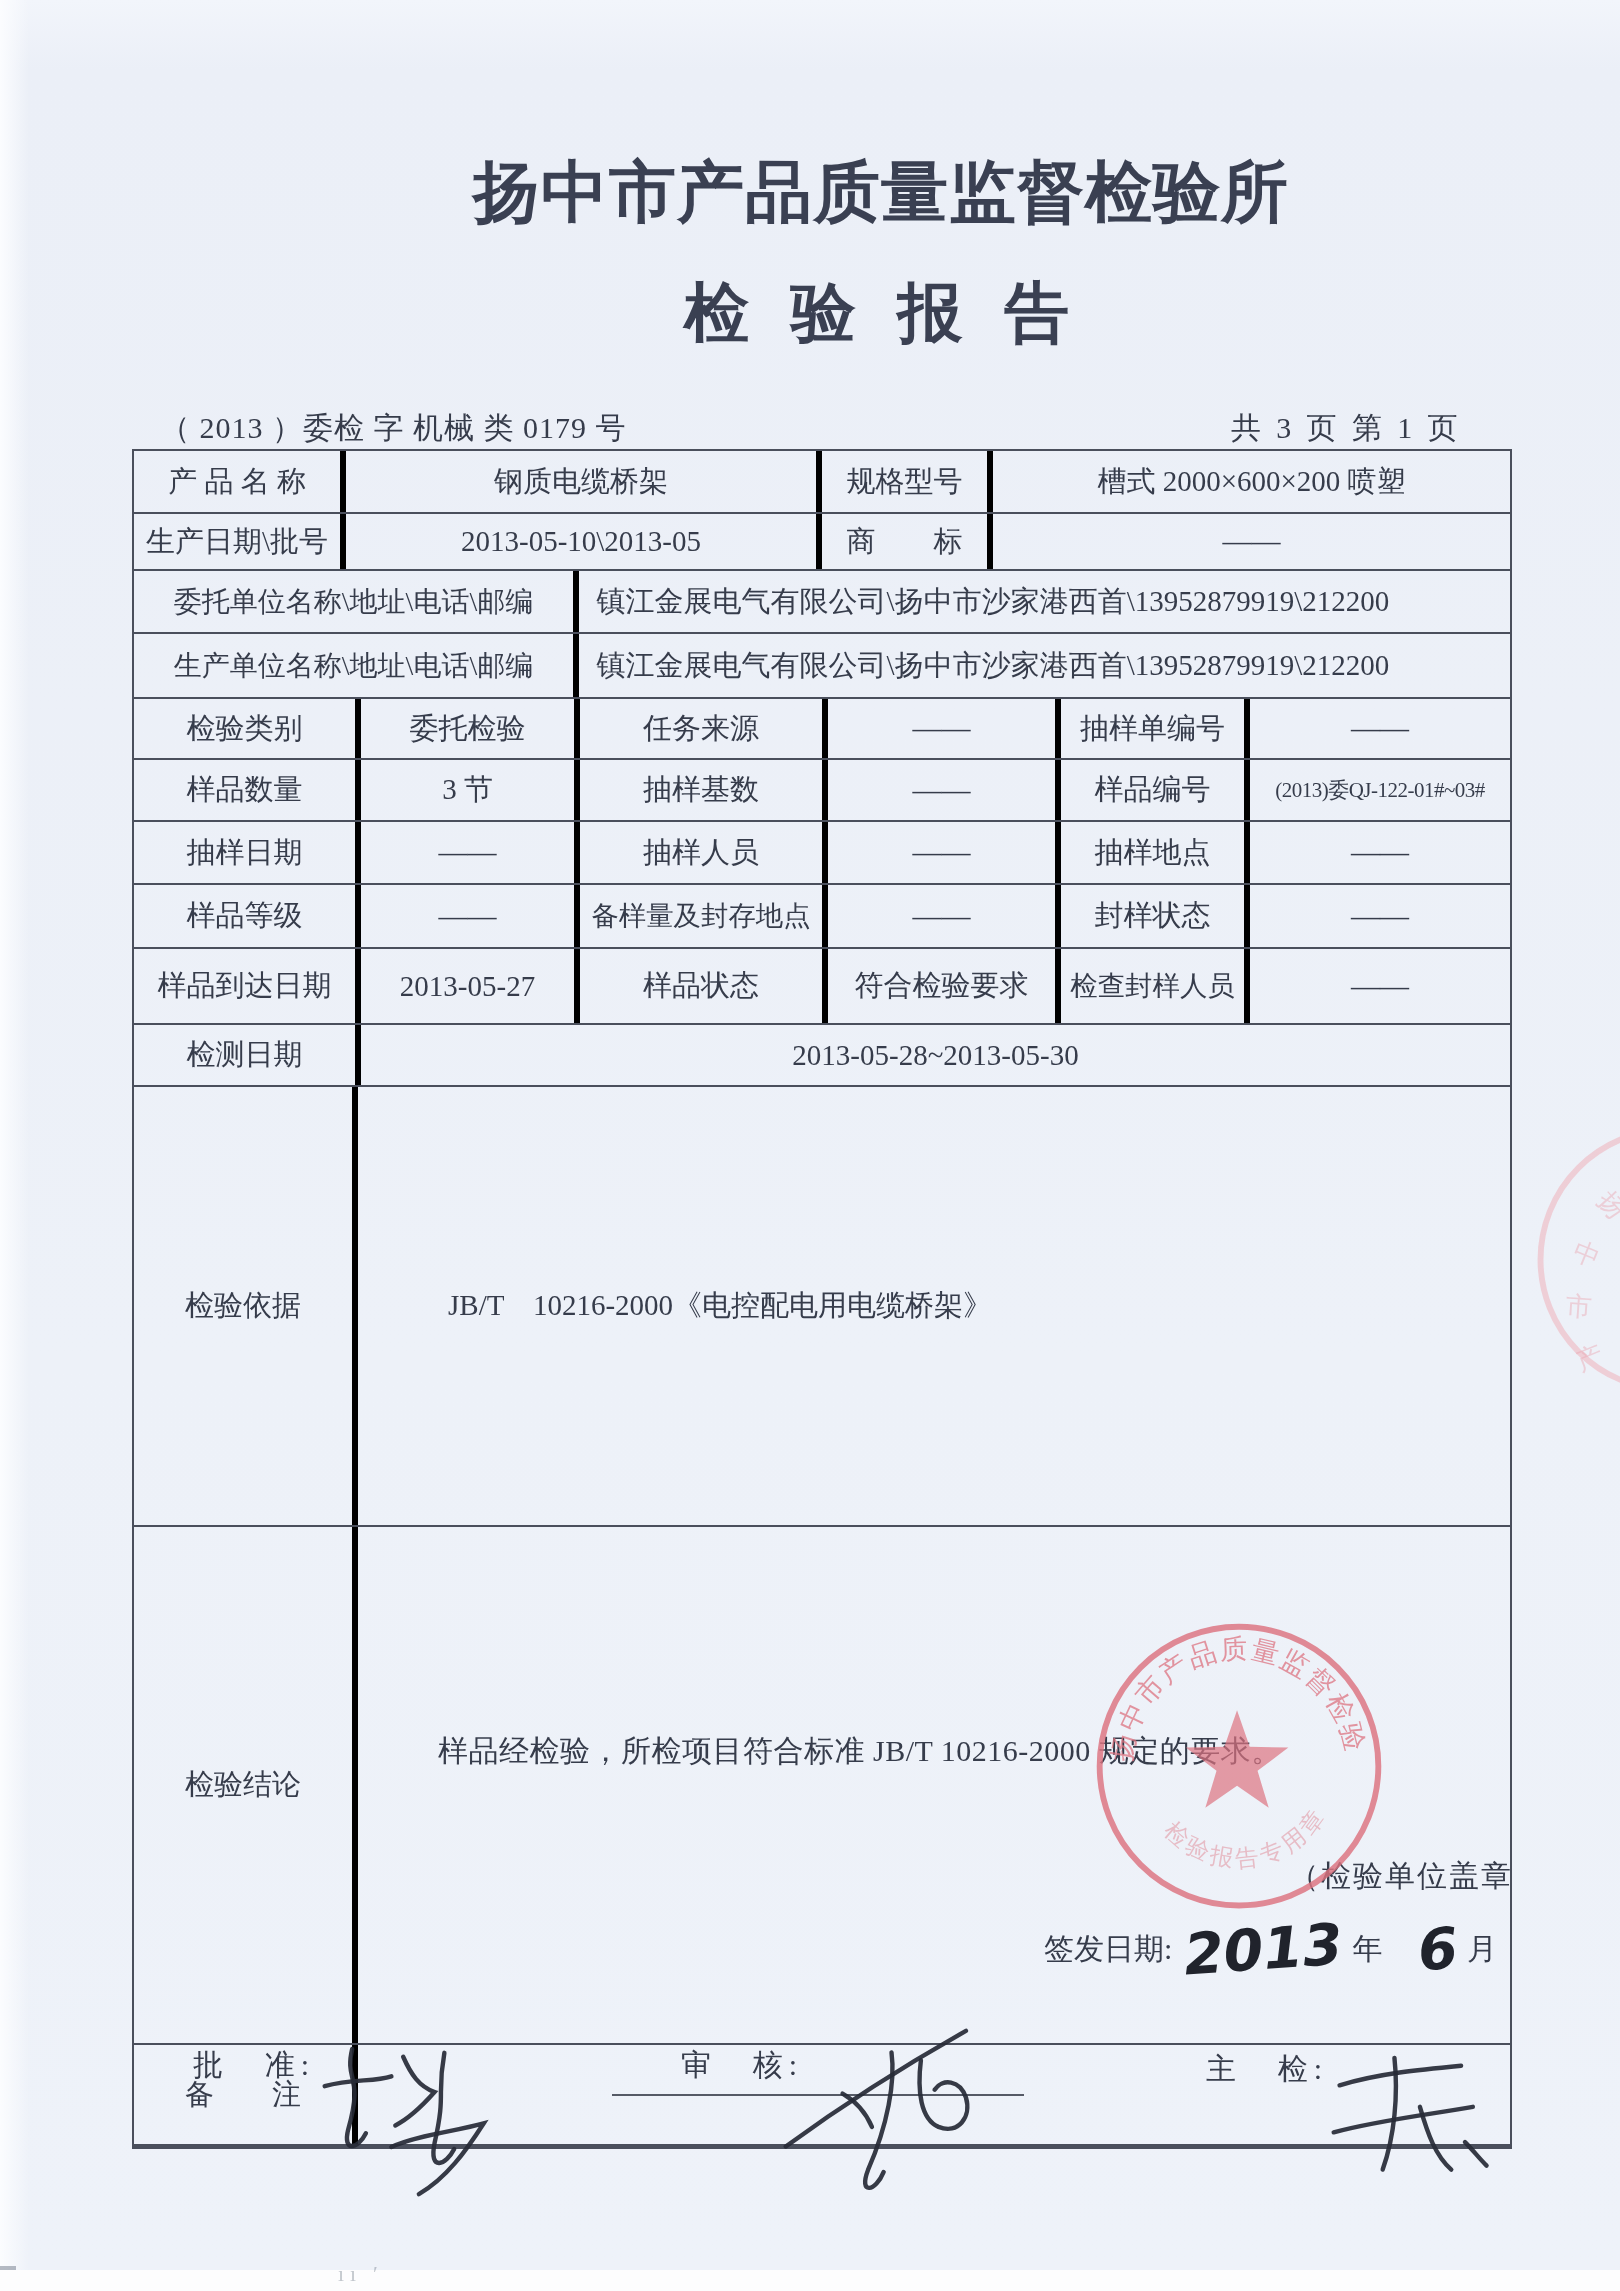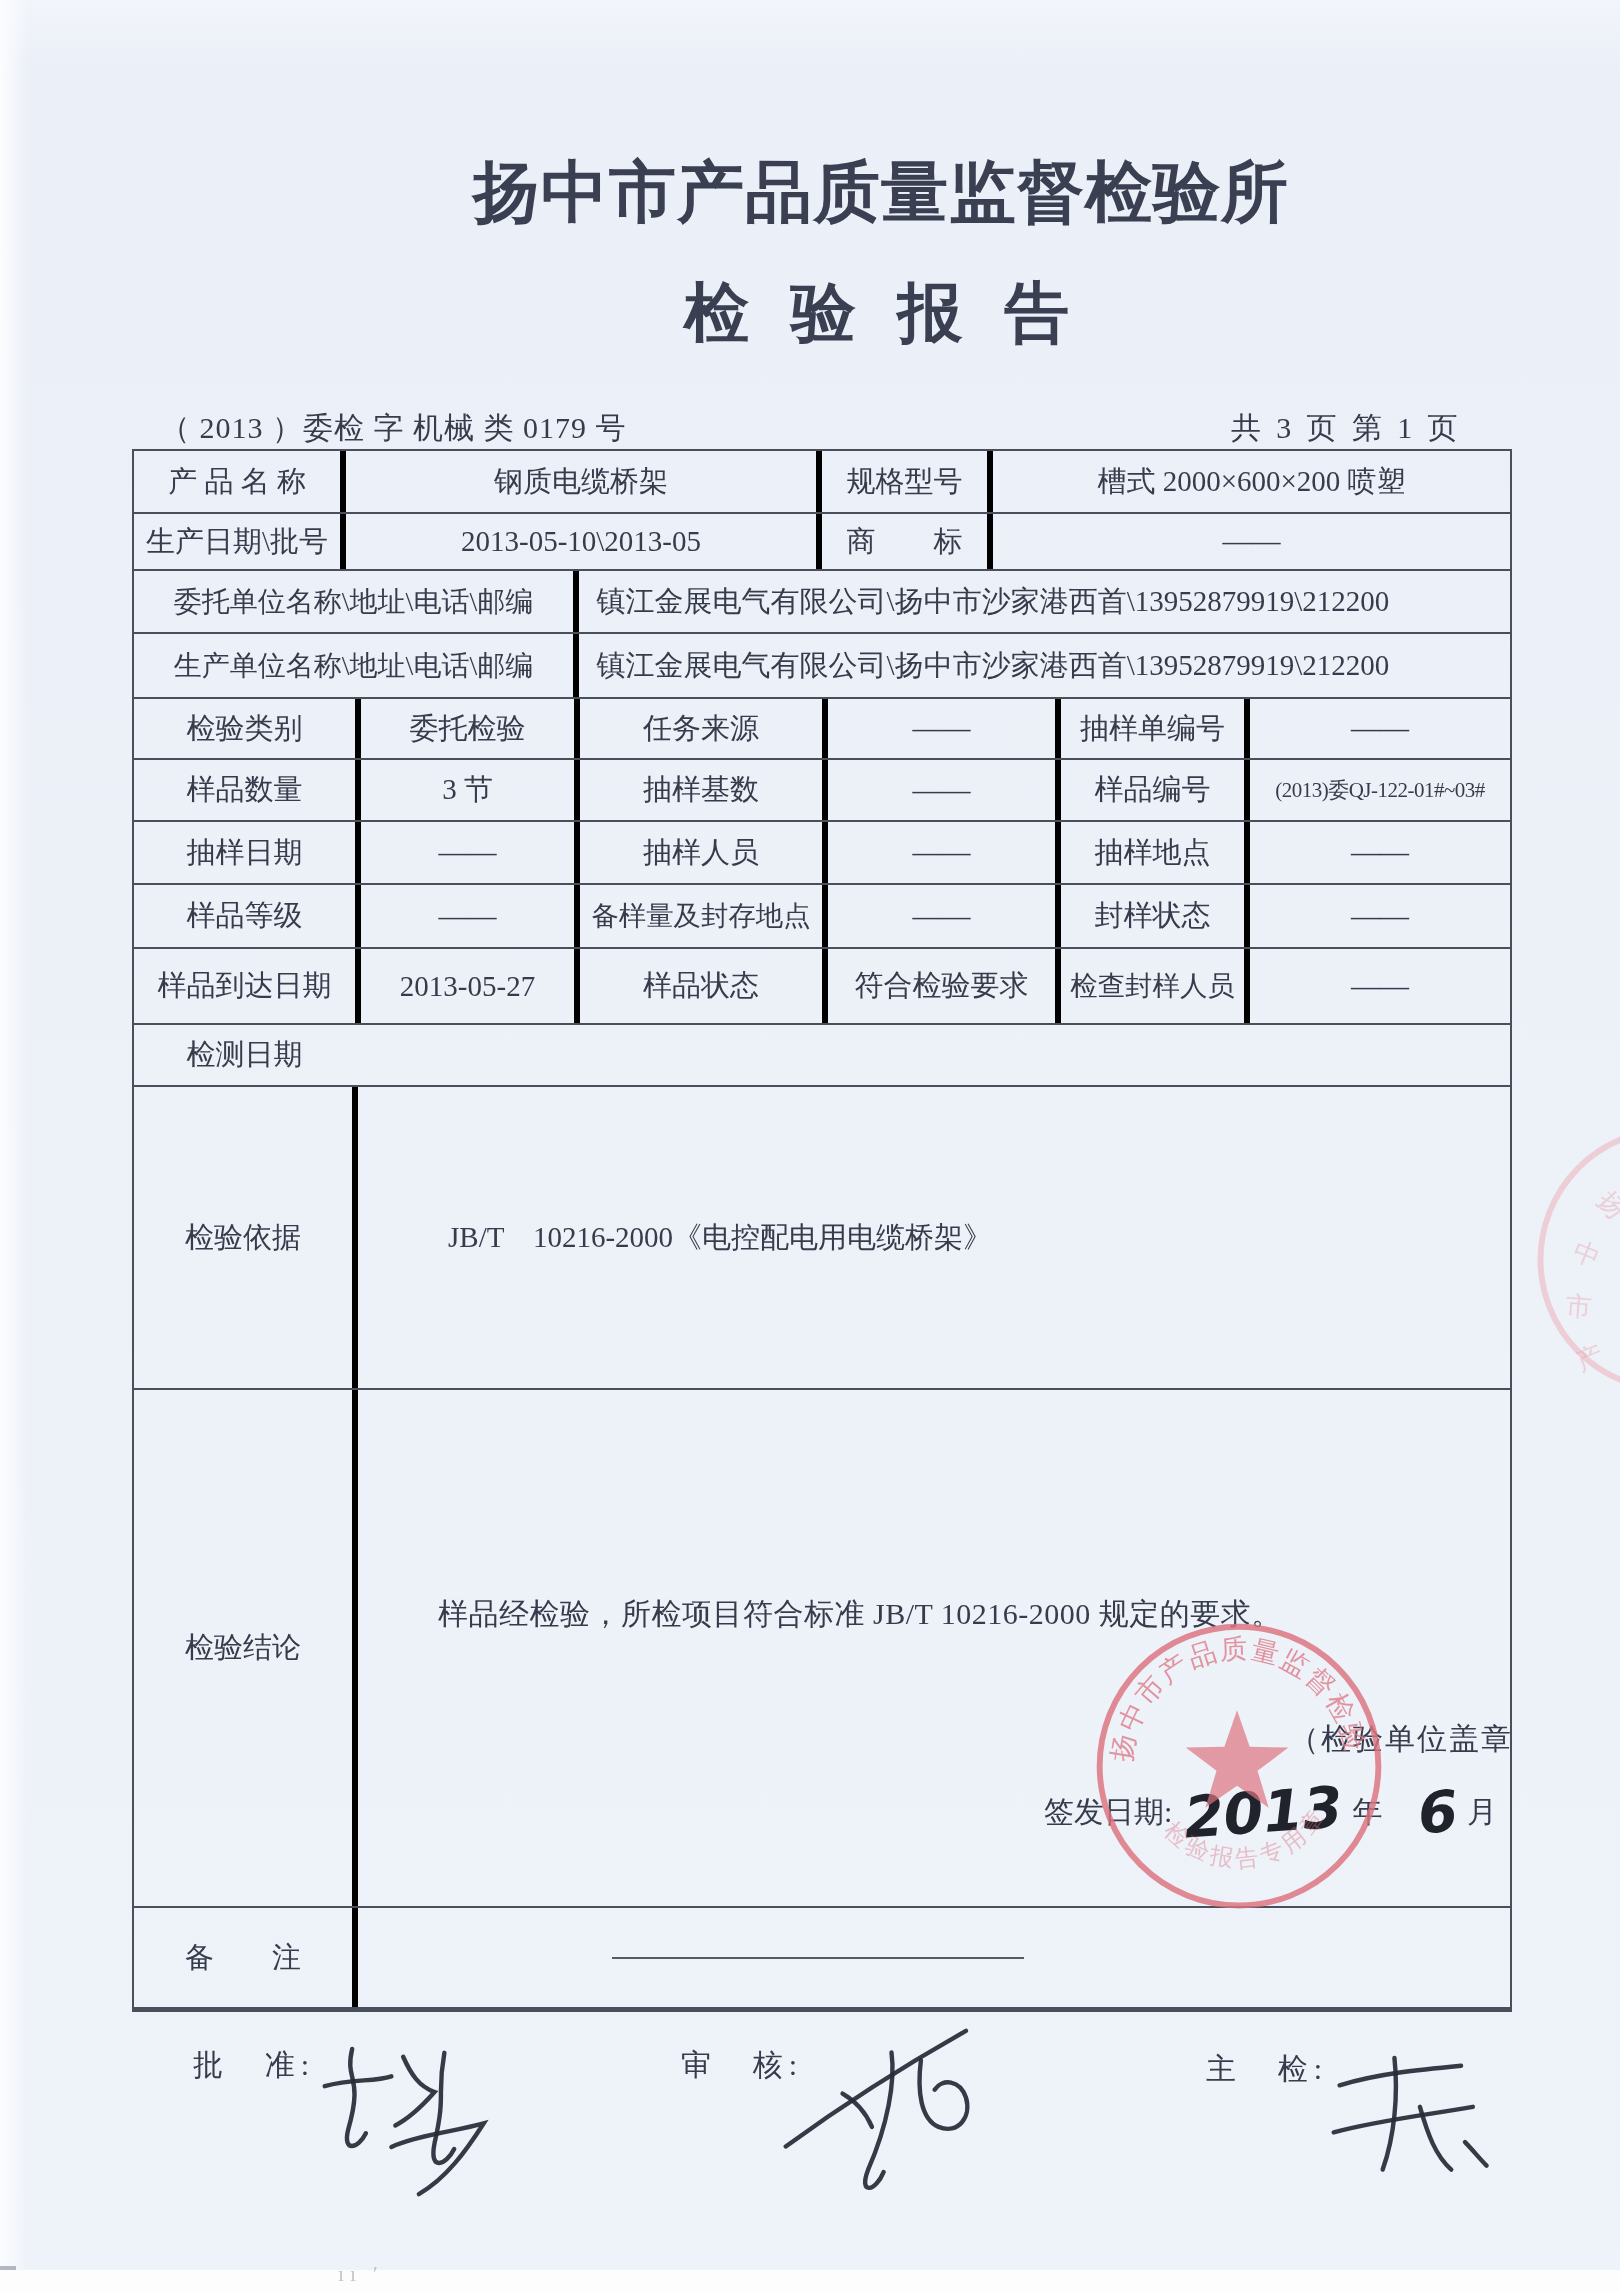--- a/index.html
+++ b/index.html
@@ -127,22 +127,23 @@
     <div class="row rC" style="height:76px">
       <div class="c">样品到达日期</div>
       <div class="c">2013-05-27</div>
       <div class="c">样品状态</div>
       <div class="c">符合检验要求</div>
       <div class="c sm">检查封样人员</div>
       <div class="c">——</div>
     </div>
     <div class="row rD" style="height:62px">
       <div class="c">检测日期</div>
-    </div>
-    <div class="row rE" style="height:303px">
+      <div class="c">2013-05-28~2013-05-30</div>
+    </div>
+    <div class="row rE" style="height:440px">
       <div class="c">检验依据</div>
       <div class="c r11v">JB/T　10216-2000《电控配电用电缆桥架》</div>
     </div>
     <div class="row rE" style="height:518px">
       <div class="c">检验结论</div>
       <div class="c r12v">
         <div class="concl">样品经检验，所检项目符合标准 JB/T 10216-2000 规定的要求。</div>
         <div class="sealnote">（检验单位盖章）</div>
         <div class="issue">
           <span>签发日期:</span>

